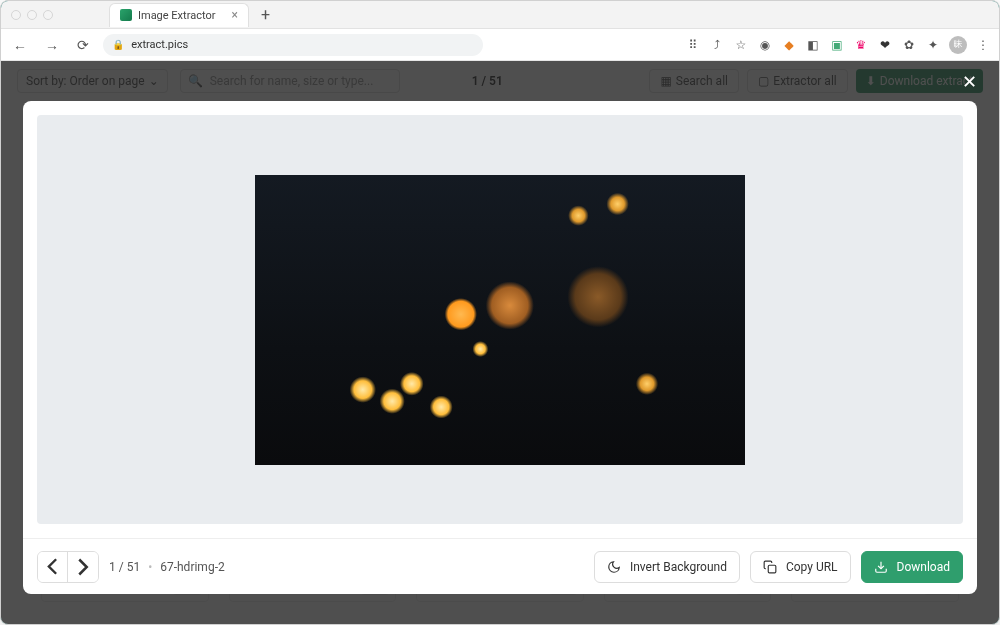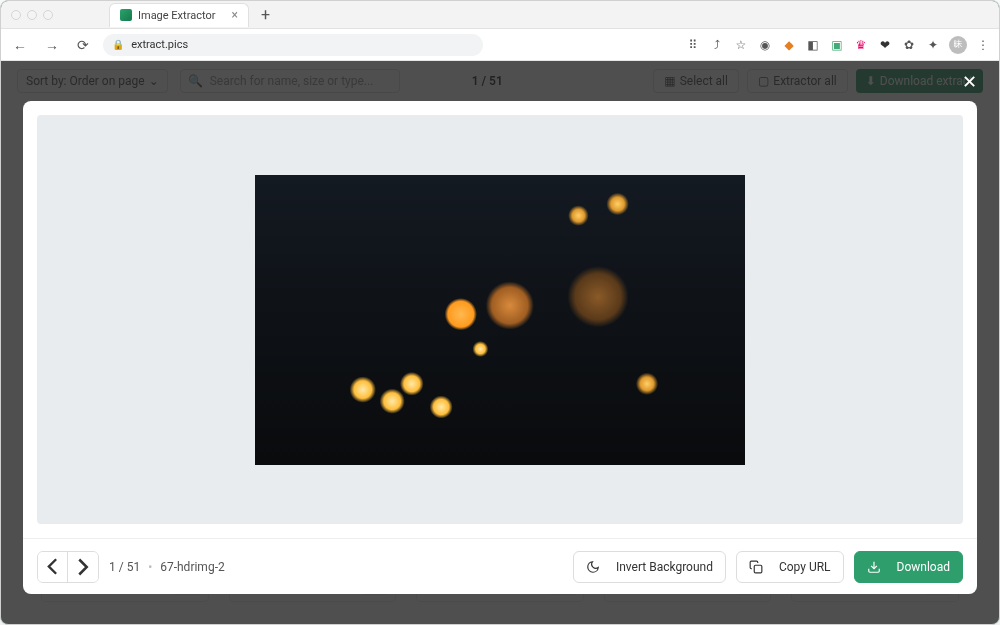--- a/index.html
+++ b/index.html
@@ -53,21 +53,21 @@
              radial-gradient(circle at 80% 72%, #ffcf6a 0%, #e09a2c 1.5%, transparent 2.5%),
              linear-gradient(180deg, #141a22 0%, #0d1014 60%, #0a0b0d 100%);
              position: relative; }
   .modal-footer { height: 56px; border-top: 1px solid #eee; display: flex; align-items: center; padding: 0 14px; gap: 10px; }
   .navpair { display: flex; border: 1px solid #ddd; border-radius: 6px; overflow: hidden; }
   .navpair button { width: 30px; height: 30px; background: #fff; border: none; border-right: 1px solid #ddd; display: flex; align-items: center; justify-content: center; color: #333; cursor: pointer; }
   .navpair button:last-child { border-right: none; }
   .file-meta { font-size: 12px; color: #555; display: flex; align-items: center; gap: 8px; }
   .dotsep { color: #bbb; }
   .spacer { flex: 1; }
-  .btn { height: 32px; padding: 0 12px; border: 1px solid #ddd; background: #fff; border-radius: 6px; display: flex; align-items: center; gap: 16px; font-size: 12px; color: #333; cursor: pointer; }
+  .btn { height: 32px; padding: 0 12px; border: 1px solid #ddd; background: #fff; border-radius: 6px; display: flex; align-items: center; gap: 9px; font-size: 12px; color: #333; cursor: pointer; }
   .btn.primary { background: #2f9e6d; border-color: #2f9e6d; color: #fff; }
   .btn svg { width: 14px; height: 14px; }
 </style>
 </head>
 <body>
 
 <div class="window">
 
   <div class="titlebar">
     <div class="traffic">
@@ -115,21 +115,21 @@
         <span>⌄</span>
       </div>
       <div class="searchwrap">
         <span>🔍</span>
         <span style="color:#999">Search for name, size or type...</span>
       </div>
       <span class="counter-top">1 / 51</span>
       <div style="margin-left:auto;display:flex;gap:8px;">
         <div class="selbtn">
           <span>▦</span>
-          <span>Select all</span>
+          <span>Search all</span>
         </div>
         <div class="selbtn">
           <span>▢</span>
           <span>Extractor all</span>
         </div>
         <div class="dlselected">
           <span>⬇</span>
           <span>Download extract</span>
         </div>
       </div>

